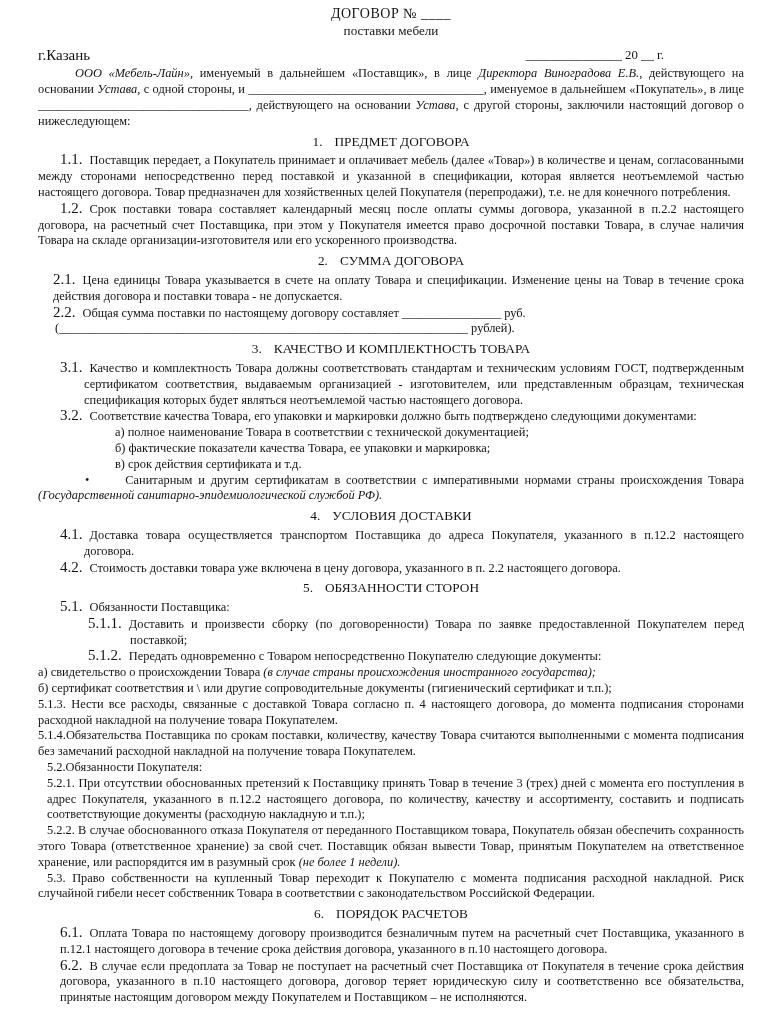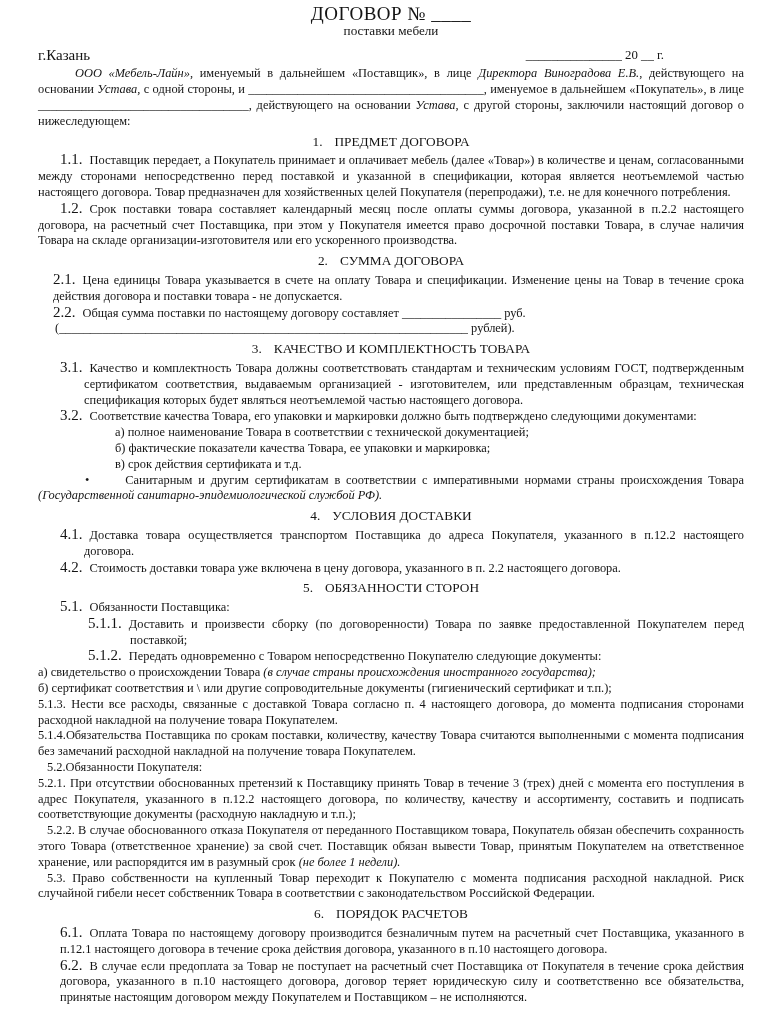--- a/index.html
+++ b/index.html
@@ -5,42 +5,42 @@
   html,body{margin:0;padding:0;overflow:hidden;}
   body{
     width:780px;height:1024px;background:#ffffff;color:#141414;
     font-family:"Liberation Serif", serif;
     font-size:12.4px;line-height:15.8px;
   }
   .page{padding:4px 36px 0 38px;}
   p{margin:0;text-align:justify;}
   i{}
   
-  .doc-title{text-align:center;font-size:19px;letter-spacing:.5px;margin-top:2px;}
+  .doc-title{text-align:center;font-size:14px;letter-spacing:.5px;margin-top:2px;}
   .doc-subtitle{text-align:center;font-size:13.2px;margin-top:1px;}
   .cityrow{display:flex;justify-content:space-between;align-items:flex-end;
            padding-right:80px;margin:9px 0 3px 0;}
   .city{font-size:15px;}
   .dateline{font-size:12.8px;}
   
   .heading{text-align:center;font-size:13.3px;margin:4px 0 3px 0;}
   .heading .hnum{margin-right:12px;}
   
   .num{font-size:15px;line-height:1;margin-right:7px;}
   .hnum{font-size:13.3px;}
   .intro{text-indent:37px;}
   .item1{text-indent:22px;}
   .item2{margin-left:15px;}
   .item2cont{margin-left:17px;text-align:left;}
   .hang{padding-left:46px;text-indent:-24px;}
   .hang2{padding-left:92px;text-indent:-42px;}
   .item6{margin-left:22px;}
   .plain{}
   .indent9{text-indent:9px;}
-  .block9{}
+  .block9{margin-left:9px;}
   .bullet1,.bullet2{text-indent:47px;}
   .bullet1 .bul{margin-right:14px;}
   .bullet2 .bul{margin-right:36px;}
   .sub3{margin-left:77px;text-align:left;}
 </style>
 </head>
 <body>
 
 <div class="page">
   <p class="doc-title">ДОГОВОР  № ____</p>

